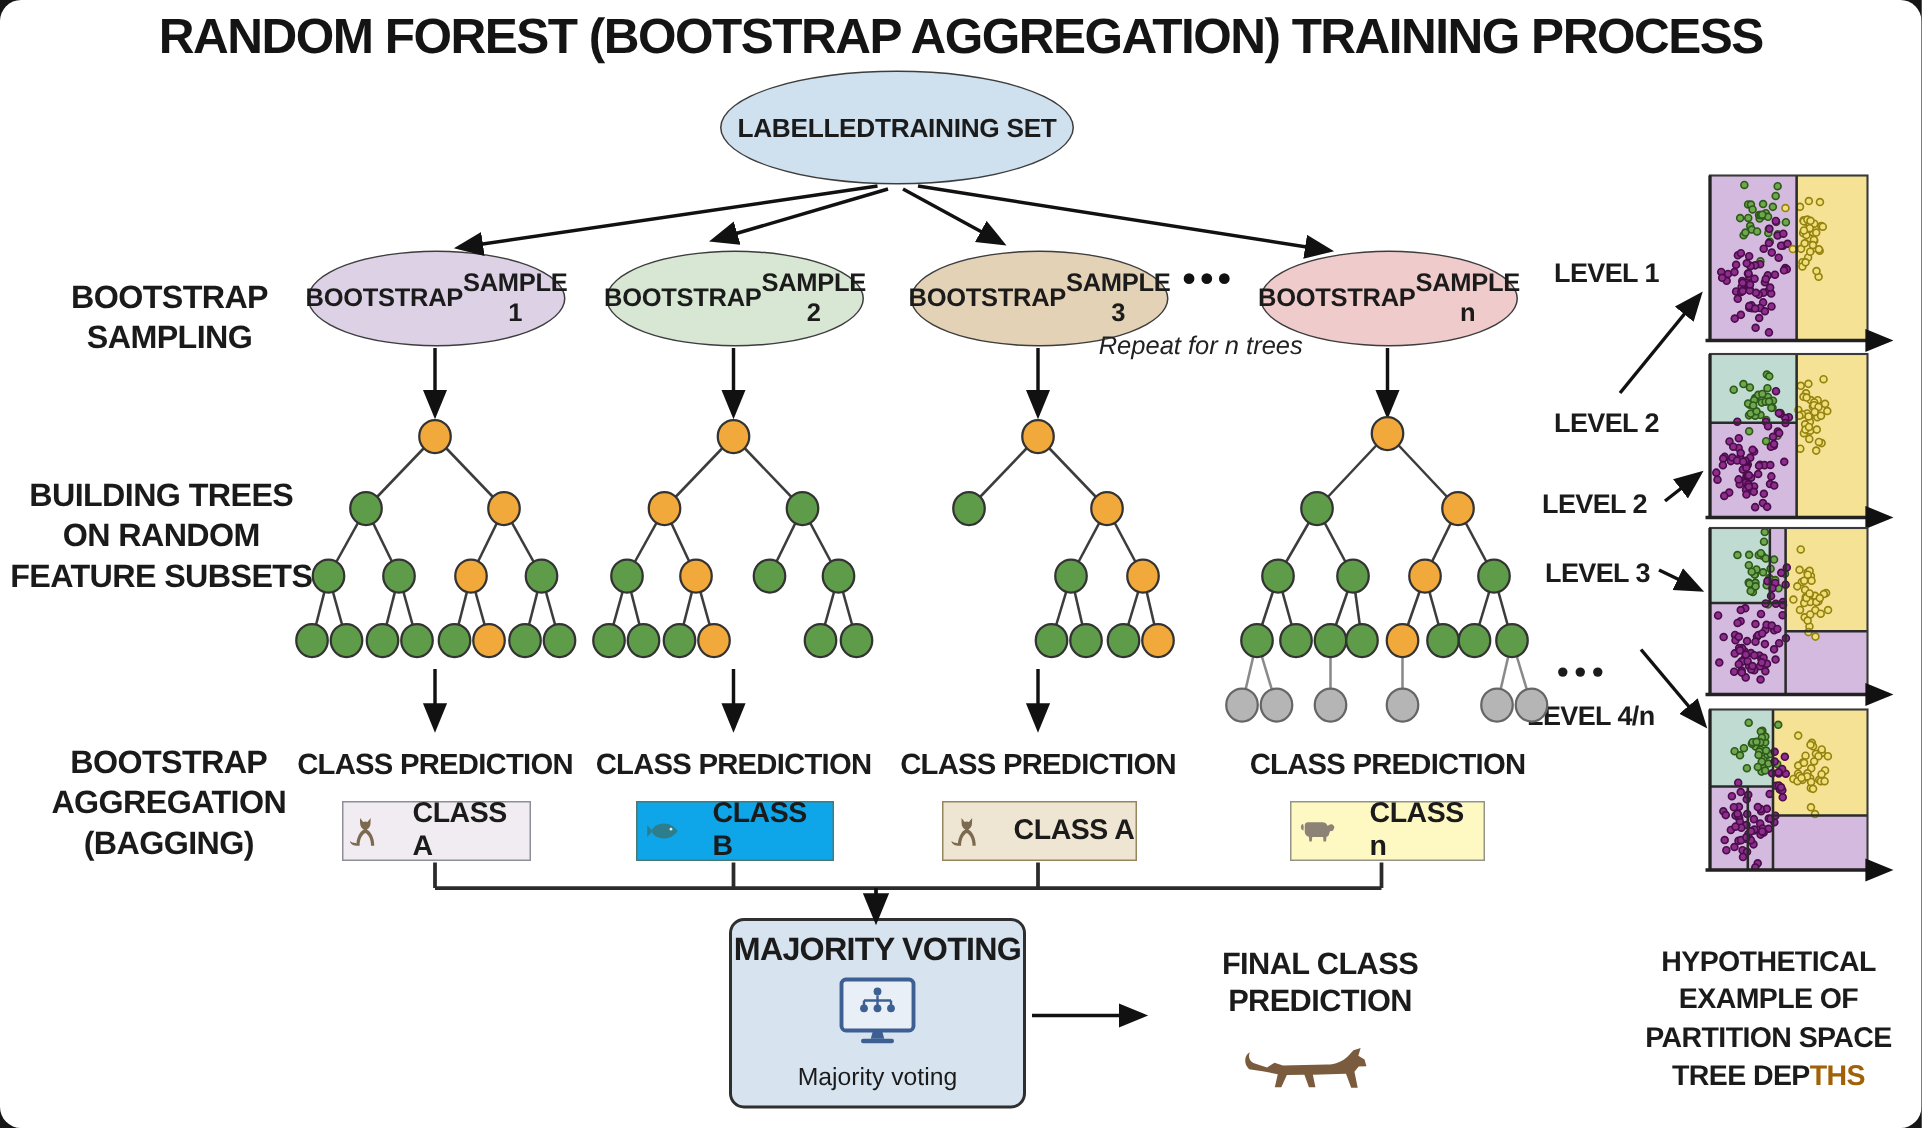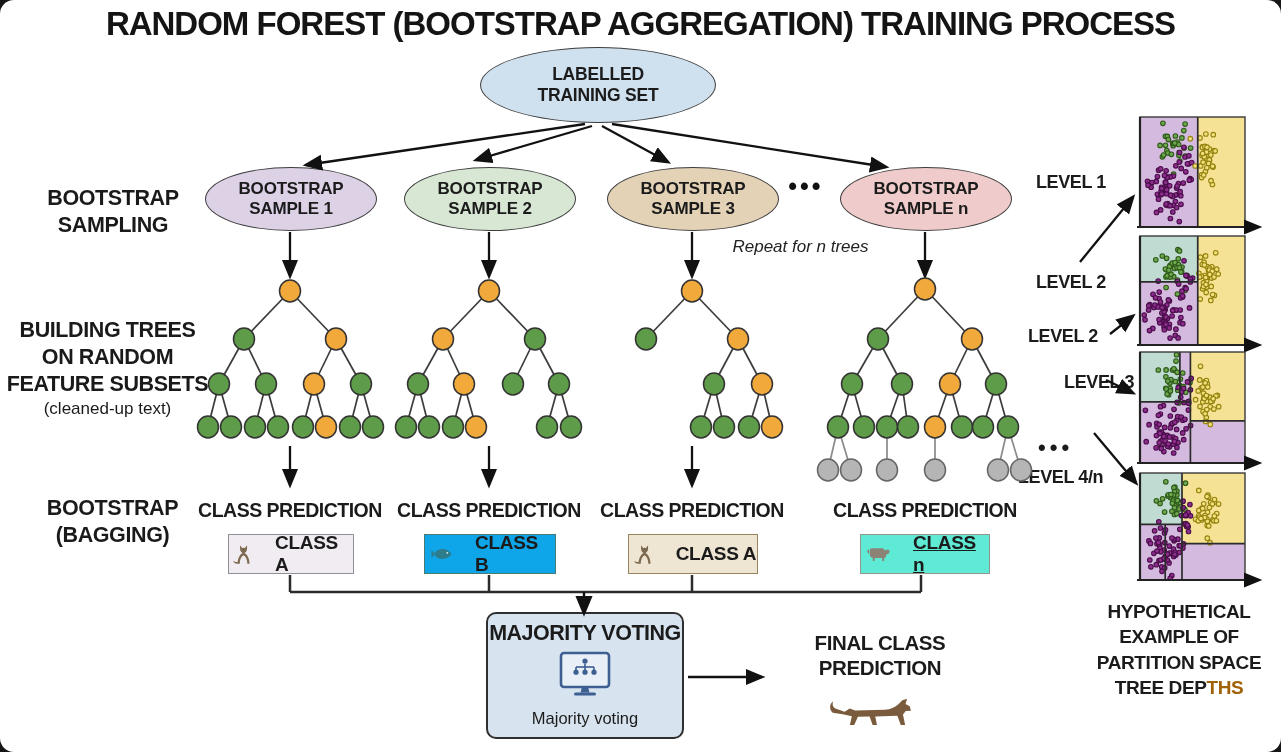--- a/index.html
+++ b/index.html
@@ -2,36 +2,36 @@
 <html><head>
 <meta charset="utf-8">
 <style>
   html,body{margin:0;padding:0;background:#161616;}
   #frame{position:relative;width:1281px;height:752px;background:#ffffff;border-radius:14px;overflow:hidden;
          font-family:"Liberation Sans",sans-serif;color:#1b1b1b;}
   .abs{position:absolute;}
   .title{top:5px;left:0;width:1281px;text-align:center;font-size:33px;font-weight:700;letter-spacing:-1px;color:#141414;}
   .stage{font-weight:700;text-align:center;font-size:21.5px;line-height:1.26;letter-spacing:-0.4px;color:#1a1a1a;}
   .stage .note{font-weight:400;font-size:17px;letter-spacing:0;}
-  .ell{border:1.7px solid #3d3d3d;border-radius:50%;display:flex;flex-direction:column;align-items:center;justify-content:center;
+  .ell{border:1.7px solid #3d3d3d;border-radius:50%;display:flex;flex-direction:row;align-items:center;justify-content:center;
        font-weight:700;font-size:17px;line-height:1.18;letter-spacing:-0.2px;text-align:center;}
   .ell.big{font-size:17.5px;}
   .dots{font-weight:700;font-size:25px;letter-spacing:3px;color:#111;}
   .repeat{font-style:italic;font-size:17px;font-weight:500;text-align:center;color:#222;}
   .predhead{width:190px;text-align:center;font-weight:700;font-size:19.5px;letter-spacing:-0.5px;}
   .classbox{display:flex;align-items:center;justify-content:center;gap:18px;border:1.7px solid;box-sizing:border-box;
             font-weight:700;font-size:19px;letter-spacing:-0.3px;}
   .classbox svg{flex:0 0 auto;}
   #majority{border:2.2px solid #2f2f2f;border-radius:10px;box-sizing:border-box;text-align:center;}
   #majority .mtitle{margin-top:7px;font-weight:700;font-size:21.5px;letter-spacing:-0.5px;}
   #majority .mcap{font-size:16.5px;margin-top:1px;}
   .finallbl{width:180px;text-align:center;font-weight:700;font-size:20.5px;line-height:1.2;letter-spacing:-0.4px;}
   .lvl{width:104px;font-weight:700;font-size:18px;letter-spacing:-0.4px;}
   .lvldots{font-weight:700;font-size:22px;letter-spacing:4px;}
-  .caption{width:194px;text-align:center;font-weight:700;font-size:19px;line-height:1.33;letter-spacing:-0.4px;}
+  .caption{width:194px;text-align:center;font-weight:700;font-size:19px;line-height:1.33;letter-spacing:-0.4px;margin-top:30px;}
   .caption .faded{color:#a16207;text-align:center;}
   svg{display:block;}
   #overlay{position:absolute;left:0;top:0;pointer-events:none;}
 </style>
 </head>
 <body>
 
 <div id="frame">
 
   <div class="abs title">RANDOM FOREST (BOOTSTRAP AGGREGATION) TRAINING PROCESS</div>
@@ -42,24 +42,24 @@
   </div>
 
   <div class="abs stage" style="left:18px;top:185px;width:190px;">
     <div>BOOTSTRAP</div>
     <div>SAMPLING</div>
   </div>
   <div class="abs stage" style="left:5px;top:317px;width:205px;">
     <div>BUILDING TREES</div>
     <div>ON RANDOM</div>
     <div>FEATURE SUBSETS</div>
-    <div class="note">(cleaned-up text)</div>
   </div>
   <div class="abs stage" style="left:15px;top:495px;width:195px;">
     <div>BOOTSTRAP</div>
+    <div>AGGREGATION</div>
     <div>(BAGGING)</div>
   </div>
 
   <div class="abs ell samp" style="left: 205px; top: 167px; width: 170px; height: 62px; background: rgb(221, 209, 230);">
     <span>BOOTSTRAP</span>
     <span>SAMPLE 1</span>
   </div>
   <div class="abs ell samp" style="left: 404px; top: 167px; width: 170px; height: 62px; background: rgb(215, 231, 211);">
     <span>BOOTSTRAP</span>
     <span>SAMPLE 2</span>
@@ -67,21 +67,21 @@
   <div class="abs ell samp" style="left: 607px; top: 167px; width: 170px; height: 62px; background: rgb(227, 210, 182);">
     <span>BOOTSTRAP</span>
     <span>SAMPLE 3</span>
   </div>
   <div class="abs ell samp" style="left: 840px; top: 167px; width: 170px; height: 62px; background: rgb(239, 203, 203);">
     <span>BOOTSTRAP</span>
     <span>SAMPLE n</span>
   </div>
 
   <div class="abs dots" style="left:776px;top:172px;width:60px;text-align:center;">•••</div>
-  <div class="abs repeat" style="left:718px;top:237px;width:165px;">Repeat for n trees</div>
+  <div class="abs repeat" style="left:718px;top:221px;width:165px;">Repeat for n trees</div>
 
   <div class="abs predhead" style="left:195px;top:499px;">CLASS PREDICTION</div>
   <div class="abs predhead" style="left:394px;top:499px;">CLASS PREDICTION</div>
   <div class="abs predhead" style="left:597px;top:499px;">CLASS PREDICTION</div>
   <div class="abs predhead" style="left:830px;top:499px;">CLASS PREDICTION</div>
 
   <div class="abs classbox" id="cbox-0" style="left: 228px; top: 534px; width: 126px; height: 40px; background: rgb(241, 236, 241); border-color: rgb(143, 143, 151);">
     <span id="class-icon-0">
         <svg viewBox="0 0 24 24" width="28" height="26">
           <path d="M7 21c0-5 2-8.6 4.6-10-1.4-.6-2.3-2-2.3-3.6L9.2 4l2 2.4a4.8 4.8 0 0 1 2.6 0l2-2.4-.1 3.4c0 1.6-.9 3-2.3 3.6C16 12.4 18 16 18 21h-2c0-3.6-1.3-6.7-3.5-7.8C10.3 14.3 9 17.4 9 21H7z M7.3 21c-2.1.2-4-.9-4.3-2.8 1 .9 2.3 1.3 3.8 1.2z" fill="#7c6a50"></path>
@@ -99,21 +99,21 @@
     <span>CLASS B</span>
   </div>
   <div class="abs classbox" id="cbox-2" style="left: 628px; top: 534px; width: 130px; height: 40px; background: rgb(238, 229, 210); border-color: rgb(150, 133, 95);">
     <span id="class-icon-2">
         <svg viewBox="0 0 24 24" width="28" height="26">
           <path d="M7 21c0-5 2-8.6 4.6-10-1.4-.6-2.3-2-2.3-3.6L9.2 4l2 2.4a4.8 4.8 0 0 1 2.6 0l2-2.4-.1 3.4c0 1.6-.9 3-2.3 3.6C16 12.4 18 16 18 21h-2c0-3.6-1.3-6.7-3.5-7.8C10.3 14.3 9 17.4 9 21H7z M7.3 21c-2.1.2-4-.9-4.3-2.8 1 .9 2.3 1.3 3.8 1.2z" fill="#7c6a50"></path>
         </svg>
       </span>
     <span>CLASS A</span>
   </div>
-  <div class="abs classbox" id="cbox-3" style="left: 860px; top: 534px; width: 130px; height: 40px; background: #5eead4; border-color: rgb(148, 148, 138); text-decoration: underline;">
+  <div class="abs classbox" id="cbox-3" style="left: 860px; top: 534px; width: 130px; height: 40px; background: #fef9c3; border-color: rgb(148, 148, 138);">
     <span id="class-icon-3">
         <svg viewBox="0 0 24 24" width="34" height="28">
           <path d="M4.3 11.7c-1-.3-1.6-1.2-1.5-2.2.1-.7.5-1.3 1.2-1.6l.4 1.5zM5 8.7C5 7.7 5.8 7 6.8 7h8.4c1 0 1.9.5 2.4 1.3l.4.7 1.5-.7c.8-.3 1.7 0 2.1.8l.4.8-.9 1.9-1.7.3-.6 2c-.2.6-.7 1.1-1.4 1.2l-.2 2.7h-1.5l-.2-2.6H9.3l-.3 2.6H7.6l-.2-2.7C6 15 5 13.8 5 12.4z" fill="#8d8276"></path>
         </svg>
       </span>
     <span>CLASS n</span>
   </div>
 
   <div class="abs" id="majority" style="left: 486px; top: 612px; width: 198px; height: 127px; background: rgb(215, 228, 239);">
     <div class="mtitle">MAJORITY VOTING</div>
@@ -142,21 +142,21 @@
   </div>
   <div class="abs" id="final-animal" style="left:805px;top:682px;width:150px;display:flex;justify-content:center;">
       <svg viewBox="0 0 48 24" width="112" height="52">
         <path d="M2.2 14.2C.6 13 .5 10 2.4 9c-.6 1.4-.1 2.8 1.3 3.4l4 1.3 2.3-1.5 2.6.9 13.6-.3c2.6-.1 4.8-1 6.4-2.6l1.7-1.8 2.2-.7-.7 2.4 1.9 1.1.6 2.1-2.4.1-1.3 1.6 1 4.9h-2l-1.6-4.3-10.2.3.8 3.9h-2l-1.4-3.9-5.4.1-1.7 3.8h-2l.9-4-4.2-.9z" fill="#7b5b3d"></path>
       </svg>
     </div>
 
   <div class="abs lvl" style="left:1036px;top:172px;">LEVEL 1</div>
   <div class="abs lvl" style="left:1036px;top:272px;">LEVEL 2</div>
   <div class="abs lvl" style="left:1028px;top:326px;">LEVEL 2</div>
-  <div class="abs lvl" style="left:1030px;top:372px;text-align:right;">LEVEL 3</div>
+  <div class="abs lvl" style="left:1030px;top:372px;">LEVEL 3</div>
   <div class="abs lvldots" style="left:1038px;top:435px;">•••</div>
   <div class="abs lvl" style="left:1018px;top:467px;width:110px;">LEVEL 4/n</div>
 
   <div id="panels">
       <svg width="129" height="122" style="position: absolute; left: 1140px; top: 117px; overflow: visible;">
         <defs>
           <clipPath id="clip0">
             <rect x="0" y="0" width="105" height="110"></rect>
           </clipPath>
         </defs>

